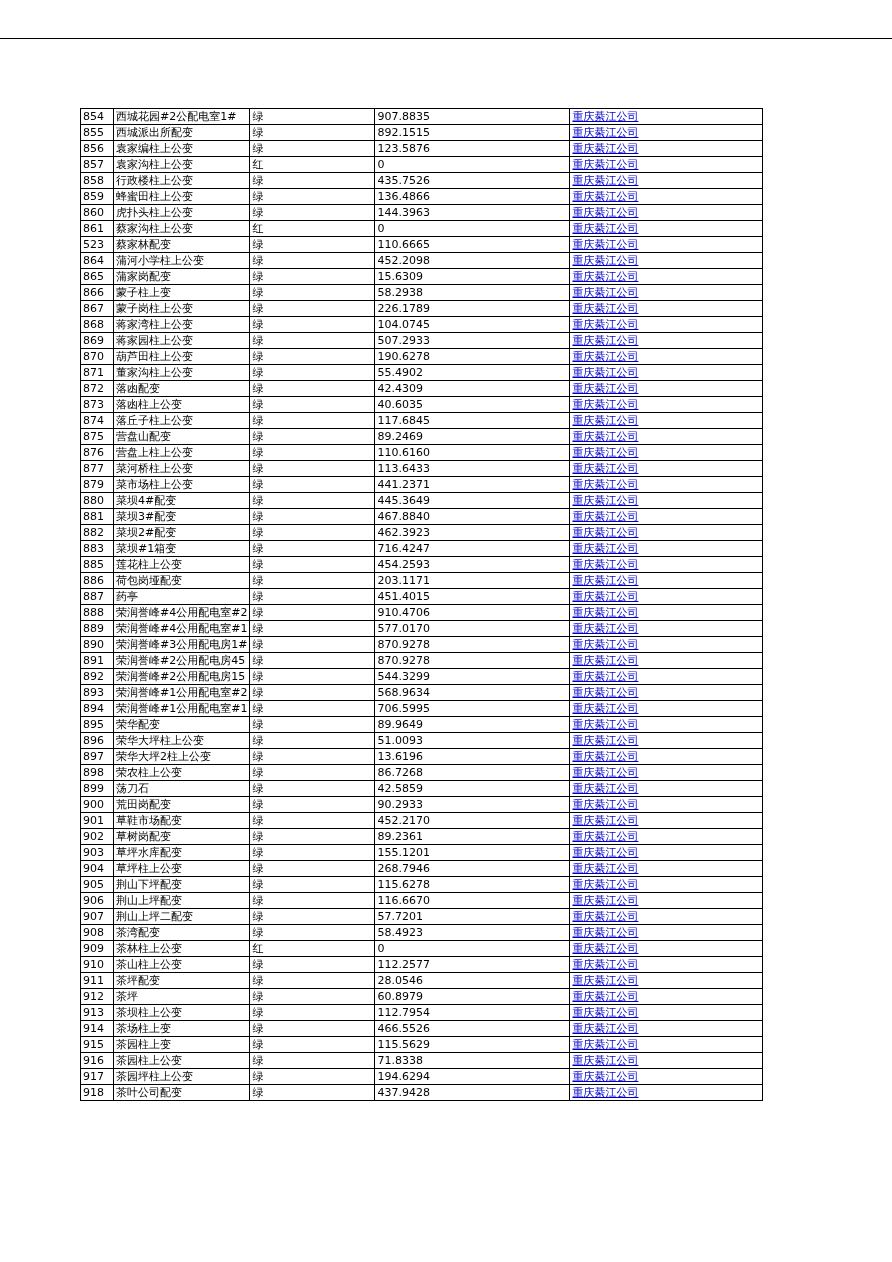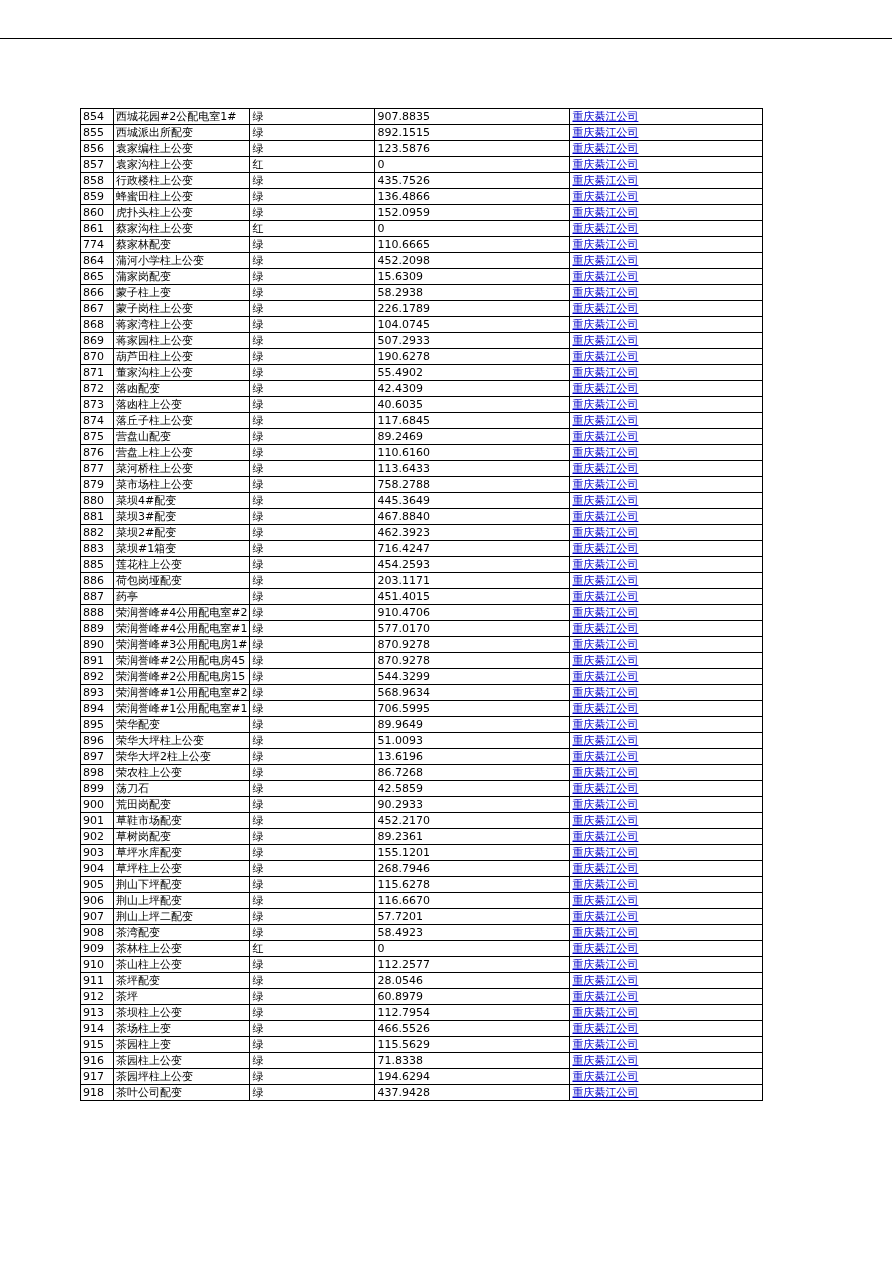--- a/index.html
+++ b/index.html
@@ -117,36 +117,36 @@
     <td class="c-stat">绿</td>
     <td class="c-val">136.4866</td>
     <td class="c-co">
       <a class="company-link" style="color: rgb(0, 0, 204);">重庆綦江公司</a>
     </td>
   </tr>
         <tr>
     <td class="c-id">860</td>
     <td class="c-name">虎扑头柱上公变</td>
     <td class="c-stat">绿</td>
-    <td class="c-val">152.0959</td>
+    <td class="c-val">144.3963</td>
     <td class="c-co">
       <a class="company-link" style="color: rgb(0, 0, 204);">重庆綦江公司</a>
     </td>
   </tr>
         <tr>
     <td class="c-id">861</td>
     <td class="c-name">蔡家沟柱上公变</td>
     <td class="c-stat">红</td>
     <td class="c-val">0</td>
     <td class="c-co">
       <a class="company-link" style="color: rgb(0, 0, 204);">重庆綦江公司</a>
     </td>
   </tr>
         <tr>
-    <td class="c-id">774</td>
+    <td class="c-id">523</td>
     <td class="c-name">蔡家林配变</td>
     <td class="c-stat">绿</td>
     <td class="c-val">110.6665</td>
     <td class="c-co">
       <a class="company-link" style="color: rgb(0, 0, 204);">重庆綦江公司</a>
     </td>
   </tr>
         <tr>
     <td class="c-id">864</td>
     <td class="c-name">蒲河小学柱上公变</td>
@@ -270,21 +270,21 @@
     <td class="c-stat">绿</td>
     <td class="c-val">113.6433</td>
     <td class="c-co">
       <a class="company-link" style="color: rgb(0, 0, 204);">重庆綦江公司</a>
     </td>
   </tr>
         <tr>
     <td class="c-id">879</td>
     <td class="c-name">菜市场柱上公变</td>
     <td class="c-stat">绿</td>
-    <td class="c-val">758.2788</td>
+    <td class="c-val">441.2371</td>
     <td class="c-co">
       <a class="company-link" style="color: rgb(0, 0, 204);">重庆綦江公司</a>
     </td>
   </tr>
         <tr>
     <td class="c-id">880</td>
     <td class="c-name">菜坝4#配变</td>
     <td class="c-stat">绿</td>
     <td class="c-val">445.3649</td>
     <td class="c-co">

